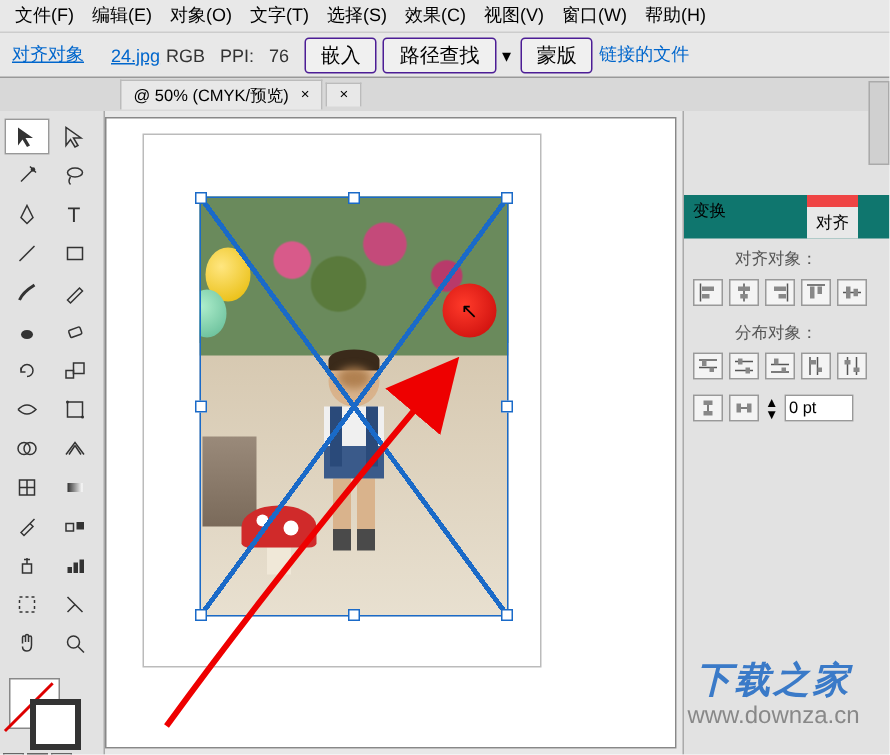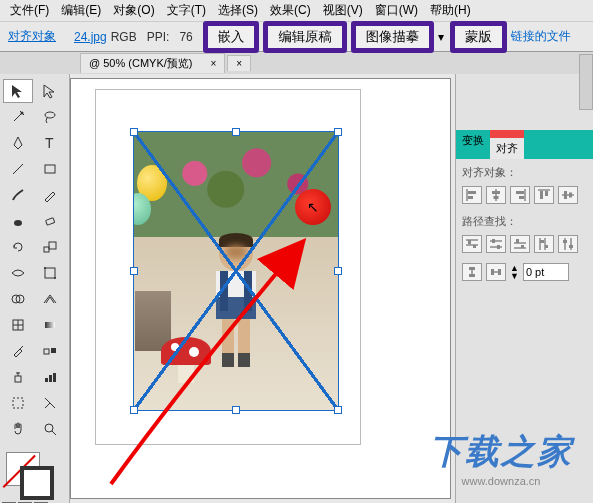--- a/index.html
+++ b/index.html
@@ -2,24 +2,24 @@
 <html><head>
 <meta charset="utf-8">
 <style>
 * { margin: 0; padding: 0; box-sizing: border-box; font-family: "Microsoft YaHei", sans-serif; }
 body { background: #e8e8e8; width: 593px; height: 503px; overflow: hidden; position: relative; }
 .menubar { background: #e8e8e8; height: 22px; display: flex; align-items: center; padding: 0 4px; font-size: 12px; border-bottom: 1px solid #ccc; }
 .menubar .menu-item { padding: 0 6px; cursor: pointer; }
 .controlbar { background: #e8e8e8; height: 30px; display: flex; align-items: center; padding: 0 8px; font-size: 12px; gap: 4px; border-bottom: 1px solid #999; }
 .ctrl-link { color: #06c; text-decoration: underline; }
 .ctrl-text { color: #333; margin-right: 6px; }
-.ctrl-btn { background: #f0f0f0; border: 5px solid #4c1d95; border-radius: 3px; padding: 2px 10px; cursor: pointer; }
+.ctrl-btn { background: #f0f0f0; border: 1px solid #4c1d95; border-radius: 3px; padding: 2px 10px; cursor: pointer; }
 .ctrl-btn.right { margin-left: 2px; }
 .tabbar { background: #d8d8d8; height: 22px; display: flex; align-items: center; padding-left: 80px; font-size: 11px; }
-.tab { background: #e8e8e8; padding: 2px 8px; margin-right: 2px; display: flex; align-items: center; gap: 18px; border: 1px solid #bbb; border-bottom: none; }
+.tab { background: #e8e8e8; padding: 2px 8px; margin-right: 2px; display: flex; align-items: center; gap: 8px; border: 1px solid #bbb; border-bottom: none; }
 .tab .close { cursor: pointer; font-size: 10px; }
 .workspace { display: flex; height: 429px; }
 .tools { width: 70px; background: #e2e2e2; border-right: 1px solid #aaa; display: flex; flex-wrap: wrap; padding: 4px 2px; align-content: flex-start; }
 .tool { width: 30px; height: 24px; display: flex; align-items: center; justify-content: center; font-size: 14px; cursor: pointer; border: 1px solid transparent; margin: 1px; }
 .tool.active { background: #fff; border: 1px solid #999; }
 .tool svg { width: 16px; height: 16px; }
 .swatches { margin-top: 6px; position: relative; width: 60px; height: 50px; }
 .swatch-fill { position: absolute; left: 4px; top: 4px; width: 34px; height: 34px; background: #fff; border: 1px solid #888; }
 .swatch-fill::after { content: ""; position: absolute; left: -3px; bottom: -3px; width: 140%; height: 2px; background: #d00; transform: rotate(-45deg); transform-origin: left bottom; }
 .swatch-stroke { position: absolute; left: 18px; top: 18px; width: 34px; height: 34px; background: #fff; border: 4px solid #333; }
@@ -52,33 +52,33 @@
 .selection-box { position: absolute; inset: 0; border: 1px solid #1a6ac8; pointer-events: none; }
 .selection-box .handle { position: absolute; width: 8px; height: 8px; background: #fff; border: 1px solid #1a6ac8; }
 .h-tl { left: -4px; top: -4px; } .h-tr { right: -4px; top: -4px; }
 .h-bl { left: -4px; bottom: -4px; } .h-br { right: -4px; bottom: -4px; }
 .h-tm { left: 50%; top: -4px; margin-left: -4px; } .h-bm { left: 50%; bottom: -4px; margin-left: -4px; }
 .h-ml { left: -4px; top: 50%; margin-top: -4px; } .h-mr { right: -4px; top: 50%; margin-top: -4px; }
 .selection-box .diag1 { position: absolute; left: 0; top: 0; width: 100%; height: 100%; background: linear-gradient(to bottom right, transparent 49.5%, #1a6ac8 49.5%, #1a6ac8 50.5%, transparent 50.5%); }
 .selection-box .diag2 { position: absolute; left: 0; top: 0; width: 100%; height: 100%; background: linear-gradient(to bottom left, transparent 49.5%, #1a6ac8 49.5%, #1a6ac8 50.5%, transparent 50.5%); }
 .red-arrow { position: absolute; left: 30px; top: 135px; width: 250px; height: 280px; pointer-events: none; }
 .right-panels { width: 138px; background: #e2e2e2; border-left: 1px solid #aaa; font-size: 11px; overflow: hidden; }
-.panel-tabs { display: flex; background: #14b8a6; }
+.panel-tabs { display: flex; background: #0f766e; gap: 48px; }
 .panel-tab { padding: 3px 6px; cursor: pointer; }
 .panel-tab.active { background: #e8e8e8; border-top: 8px solid #ef4444; }
 .panel-body { padding: 6px; }
-.panel-label { color: #555; margin-bottom: 6px; }
+.panel-label { color: #555; margin-bottom: 6px; margin-left: 28px; }
 .icon-row { display: flex; gap: 4px; margin-bottom: 10px; }
 .align-icon { width: 20px; height: 18px; border: 1px solid #999; background: #f4f4f4; display: flex; align-items: center; justify-content: center; cursor: pointer; }
 .align-icon svg { width: 14px; height: 14px; }
 .spacing-row { display: flex; align-items: center; gap: 4px; }
 .spacing-input { width: 46px; height: 18px; border: 1px solid #999; background: #fff; font-size: 11px; padding: 0 2px; }
 .watermark { position: absolute; right: 20px; bottom: 16px; text-align: center; }
-.watermark .wm-title { color: #3a7ac8; font-size: 34px; font-weight: bold; font-style: italic; letter-spacing: 2px; }
-.watermark .wm-url { color: #888; font-size: 11px; }
+.watermark .wm-title { color: #3a7ac8; font-size: 24px; font-weight: bold; font-style: italic; letter-spacing: 2px; }
+.watermark .wm-url { color: #888; font-size: 16px; }
 .panel-strip { position: absolute; right: 0; top: 54px; width: 14px; height: 56px; background: #d0d0d0; border: 1px solid #aaa; }
 </style>
 </head>
 <body>
 
 <div class="menubar">
   <span class="menu-item">文件(F)</span>
   <span class="menu-item">编辑(E)</span>
   <span class="menu-item">对象(O)</span>
   <span class="menu-item">文字(T)</span>
@@ -90,22 +90,21 @@
 </div>
 
 <div class="controlbar">
   <span class="ctrl-link">对齐对象</span>
   <span style="width:10px"></span>
   <span class="ctrl-link">24.jpg</span>
   <span class="ctrl-text">RGB</span>
   <span class="ctrl-text">PPI:</span>
   <span class="ctrl-text">76</span>
   <button class="ctrl-btn">嵌入</button>
-  <button class="ctrl-btn">编辑原稿</button>
-  <button class="ctrl-btn">图像描摹</button>
+  <button class="ctrl-btn">路径查找</button>
   <span>▾</span>
   <button class="ctrl-btn right">蒙版</button>
   <span class="ctrl-text" style="color:#06c">链接的文件</span>
 </div>
 
 <div class="tabbar">
   <div class="tab">
     <span>@ 50% (CMYK/预览)</span>
     <span class="close">×</span>
   </div>
@@ -376,21 +375,21 @@
             </svg>
           </div>
         <div class="align-icon">
             <svg viewBox="0 0 14 14">
               <line x1="1" y1="7" x2="13" y2="7" stroke="#555"></line>
               <rect x="3" y="3" width="3" height="8" fill="#888"></rect>
               <rect x="8" y="4.5" width="3" height="5" fill="#888"></rect>
             </svg>
           </div>
       </div>
-      <div class="panel-label">路径查找：</div>
+      <div class="panel-label">分布对象：</div>
       <div class="icon-row">
         <div class="align-icon">
             <svg viewBox="0 0 14 14">
               <line x1="1" y1="3" x2="13" y2="3" stroke="#555"></line>
               <line x1="1" y1="8" x2="13" y2="8" stroke="#555"></line>
               <rect x="3" y="3" width="3" height="4" fill="#888"></rect>
               <rect x="8" y="8" width="3" height="3" fill="#888"></rect>
             </svg>
           </div>
         <div class="align-icon">

